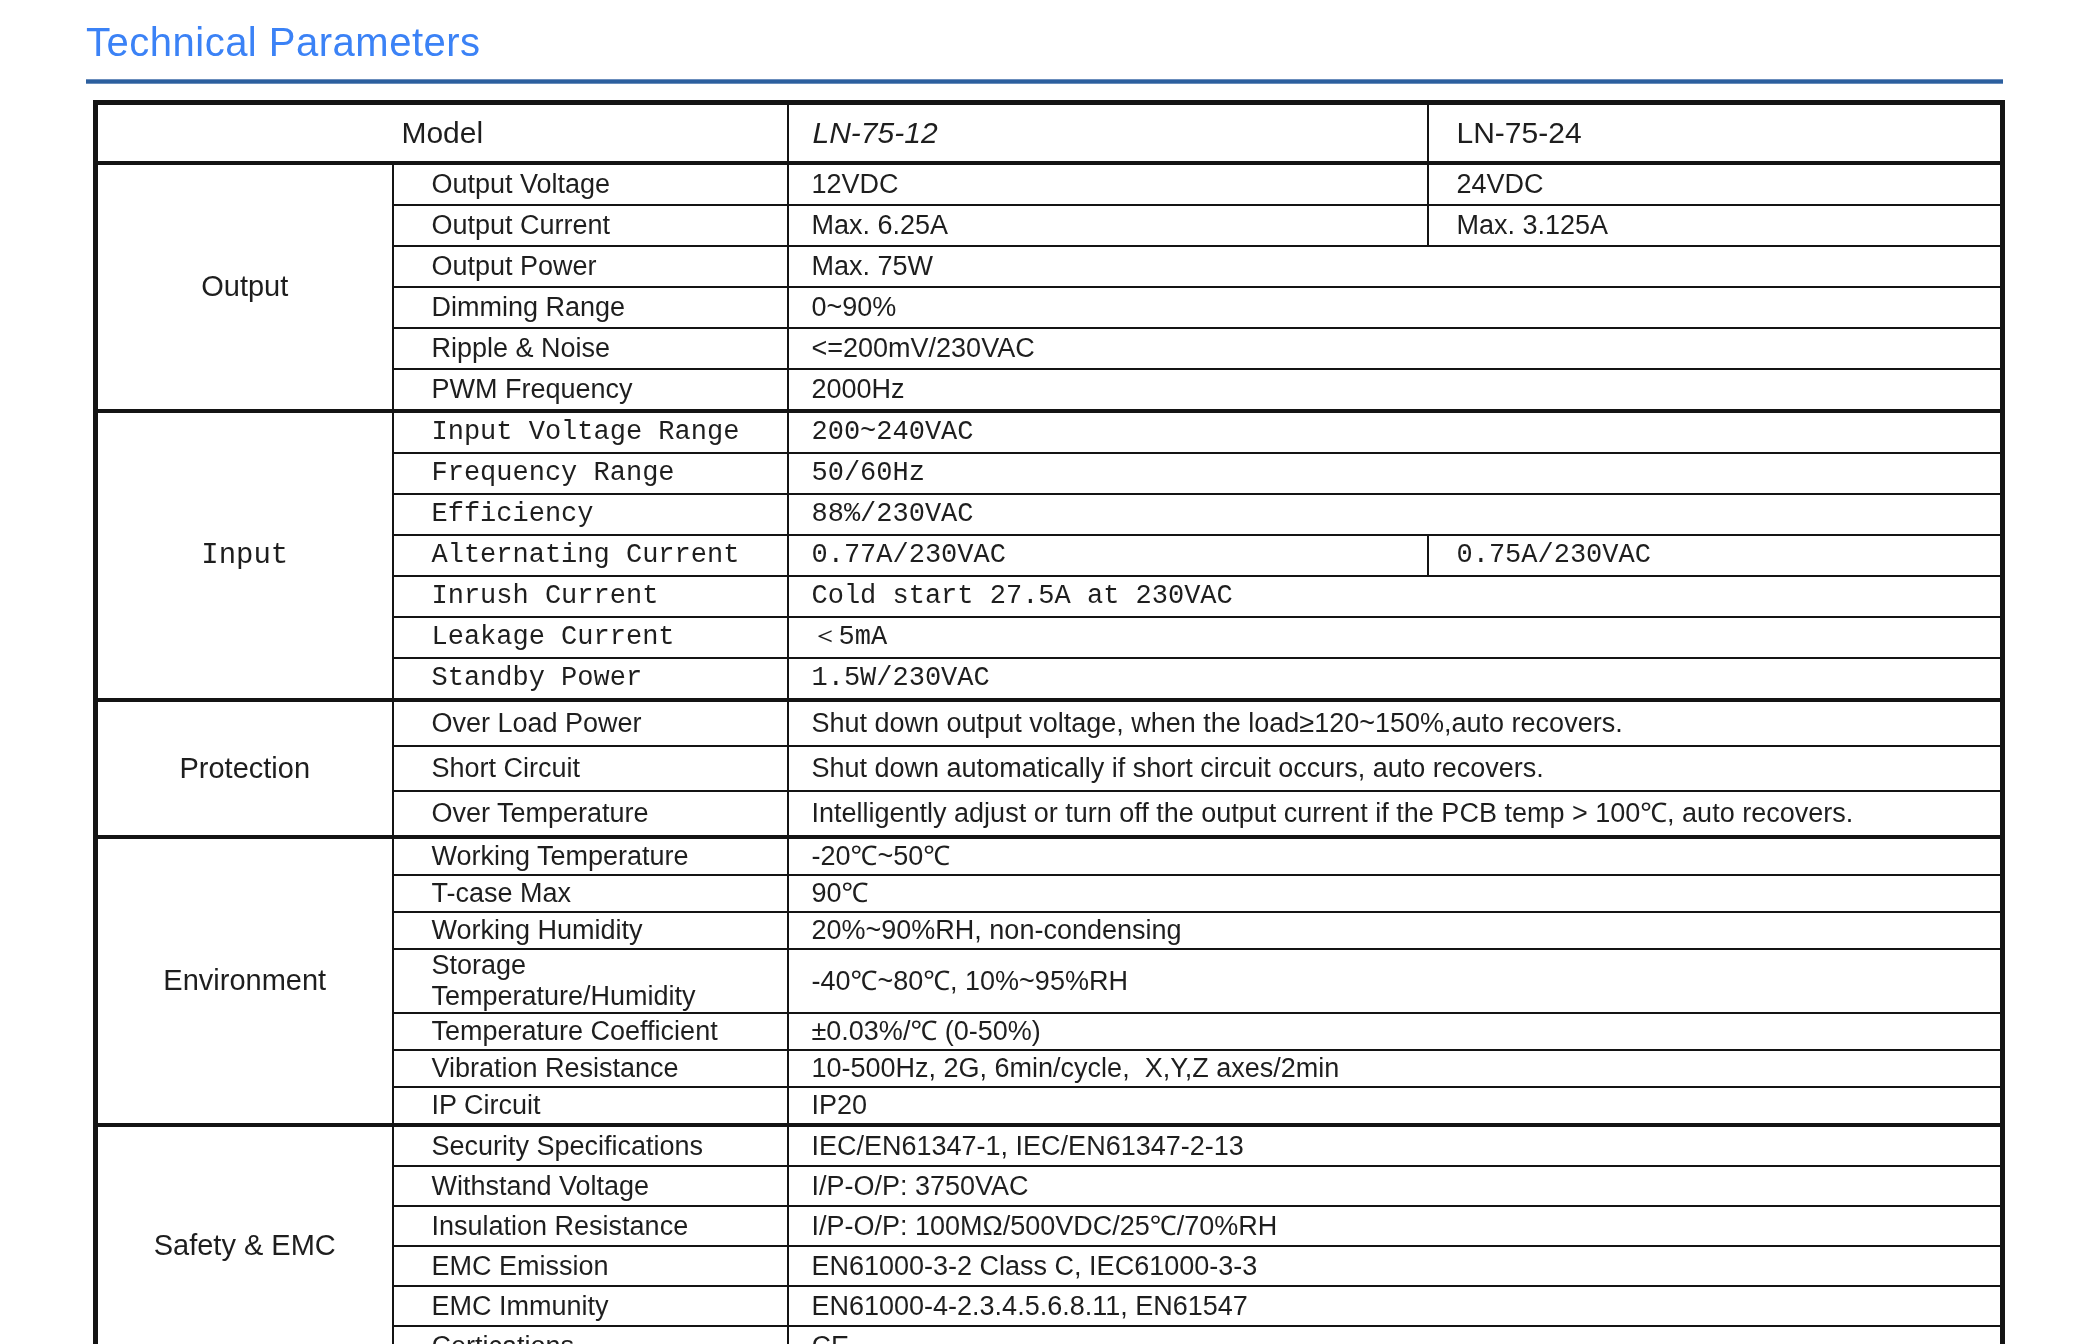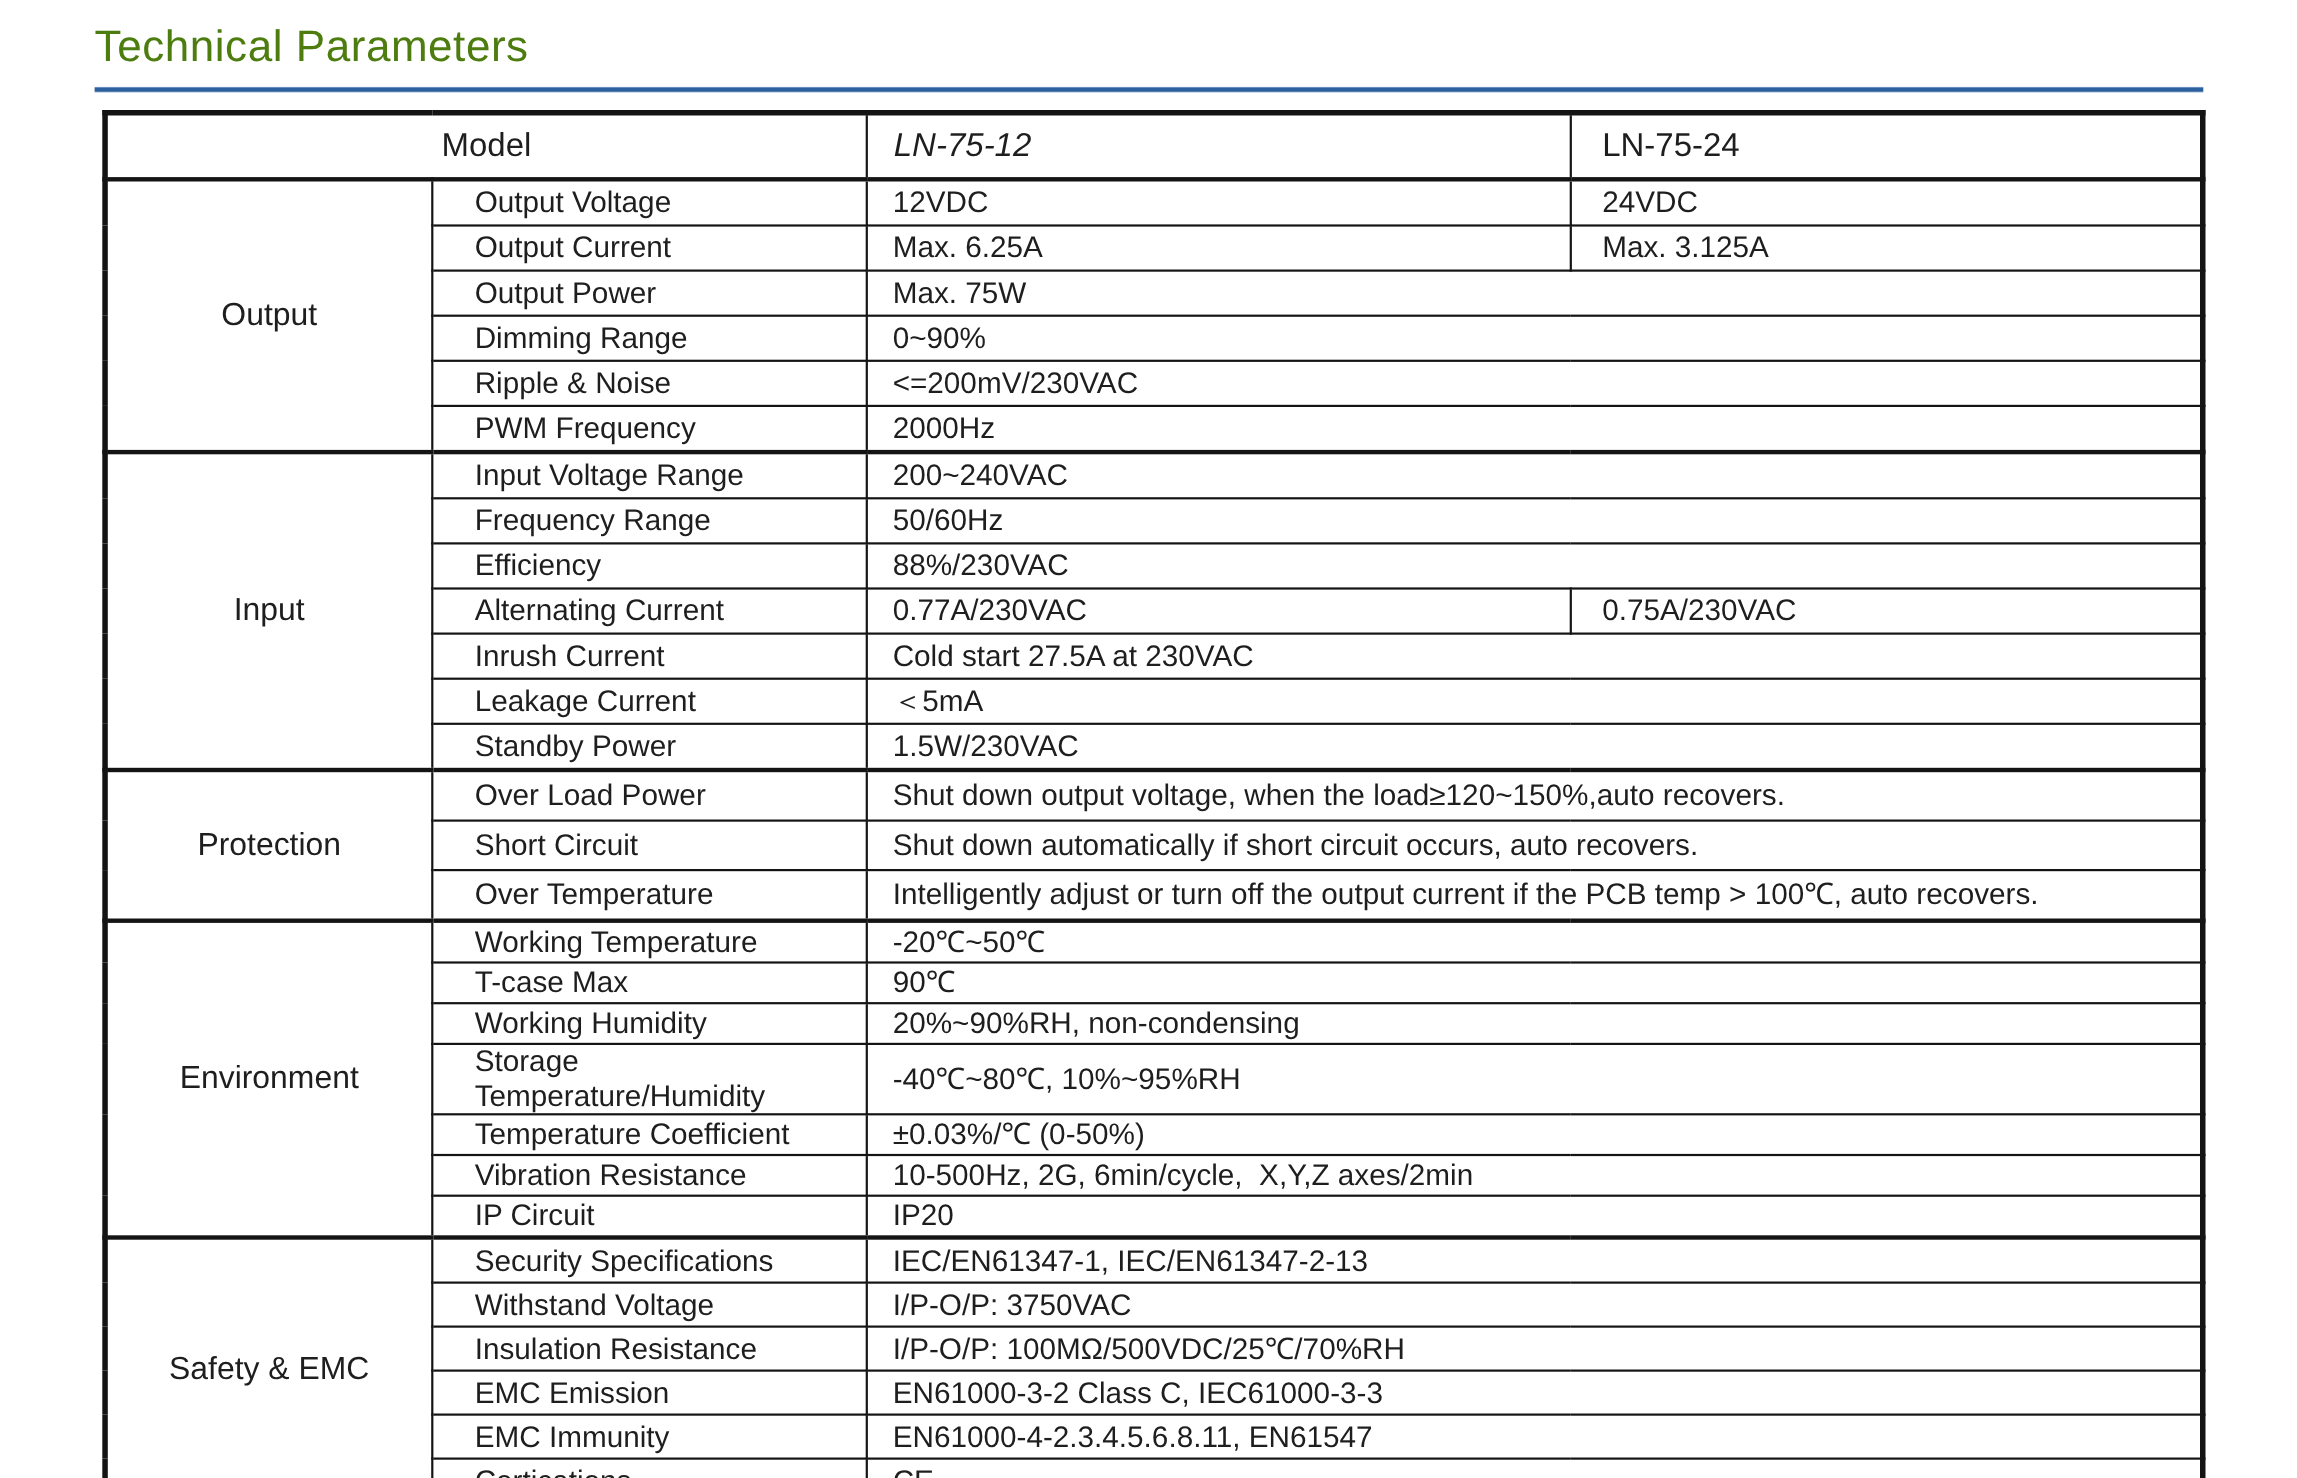--- a/index.html
+++ b/index.html
@@ -16,21 +16,21 @@
     overflow: hidden;
   }
   .page-title {
     position: absolute;
     left: 86px;
     top: 20px;
     margin: 0;
     font-size: 40px;
     font-weight: 400;
     letter-spacing: 0.5px;
-    color: #4d7c0f;
+    color: #3b82f6;
     line-height: 1.1;
   }
   .title-rule {
     position: absolute;
     left: 86px;
     top: 79px;
     width: 1917px;
     height: 5px;
     background: linear-gradient(#8aa6cc 0%, #2c5f9e 30%, #2c5f9e 72%, #8aa6cc 100%);
   }
@@ -66,21 +66,21 @@
     text-align: center;
     font-size: 29px;
   }
   td.param { padding-left: 38px; }
   td.val1 { padding-left: 23px; margin-top: 46px; }
   td.val2 { padding-left: 28px; }
   
   tr.sec-start td { border-top: 4px solid #141414; }
   
   tr.sec-0 td { height: 39px; }
-  tr.sec-1 td { height: 39px; }
+  tr.sec-1 td { height: 39px; font-family: Liberation Mono, monospace; }
   tr.sec-2 td { height: 43px; }
   tr.sec-3 td { height: 35px; }
   tr.sec-4 td { height: 38px; }
 </style>
 </head>
 <body>
 
 <h1 class="page-title">Technical Parameters</h1>
 <div class="title-rule"></div>
 

